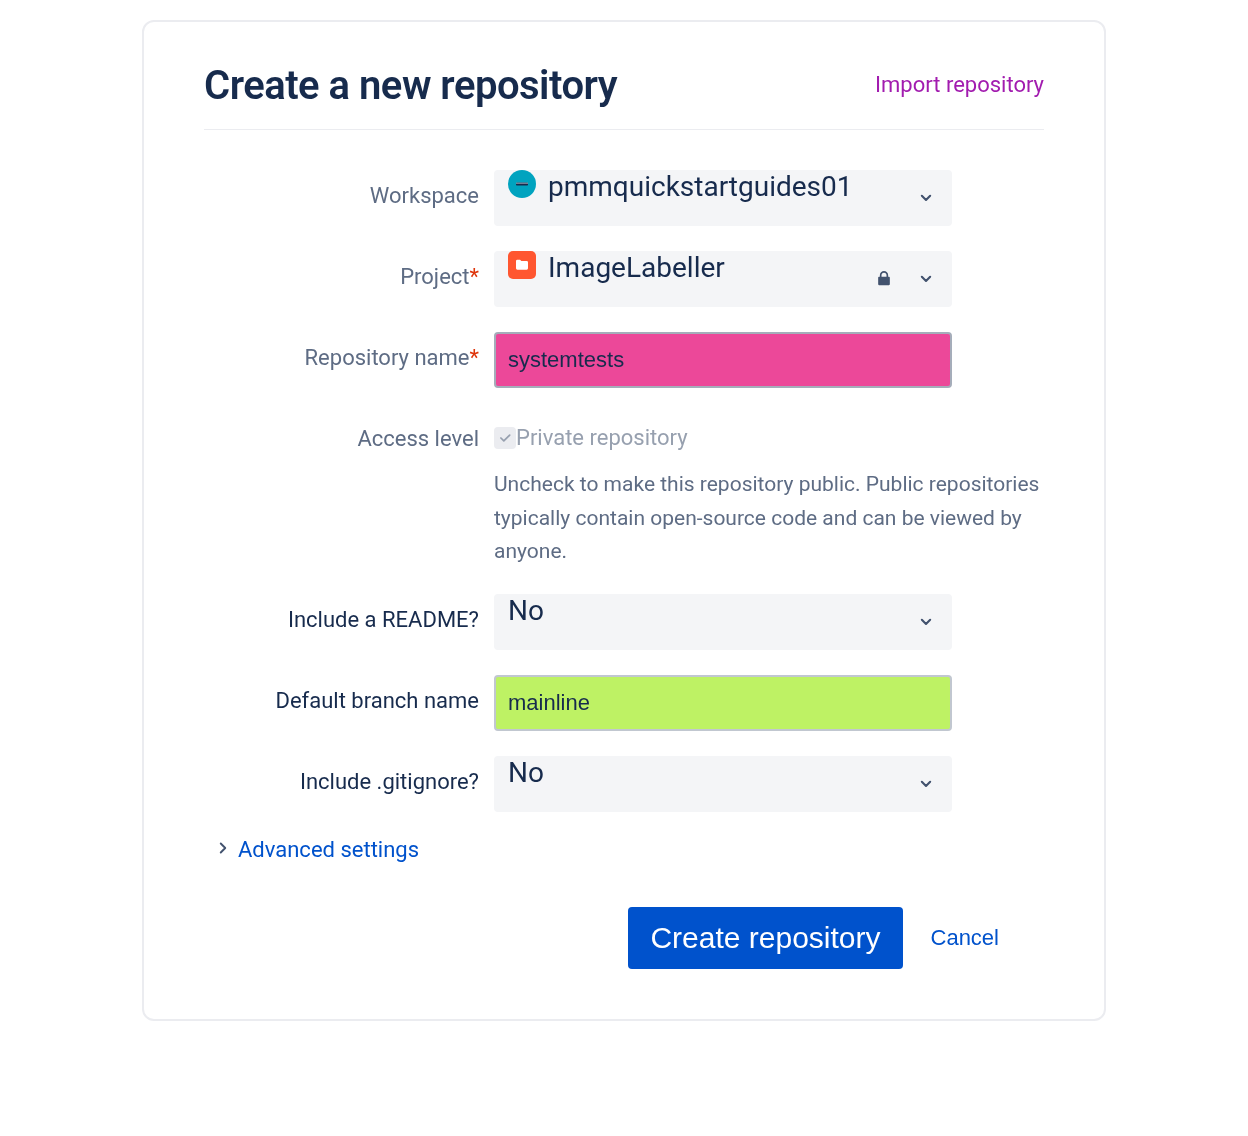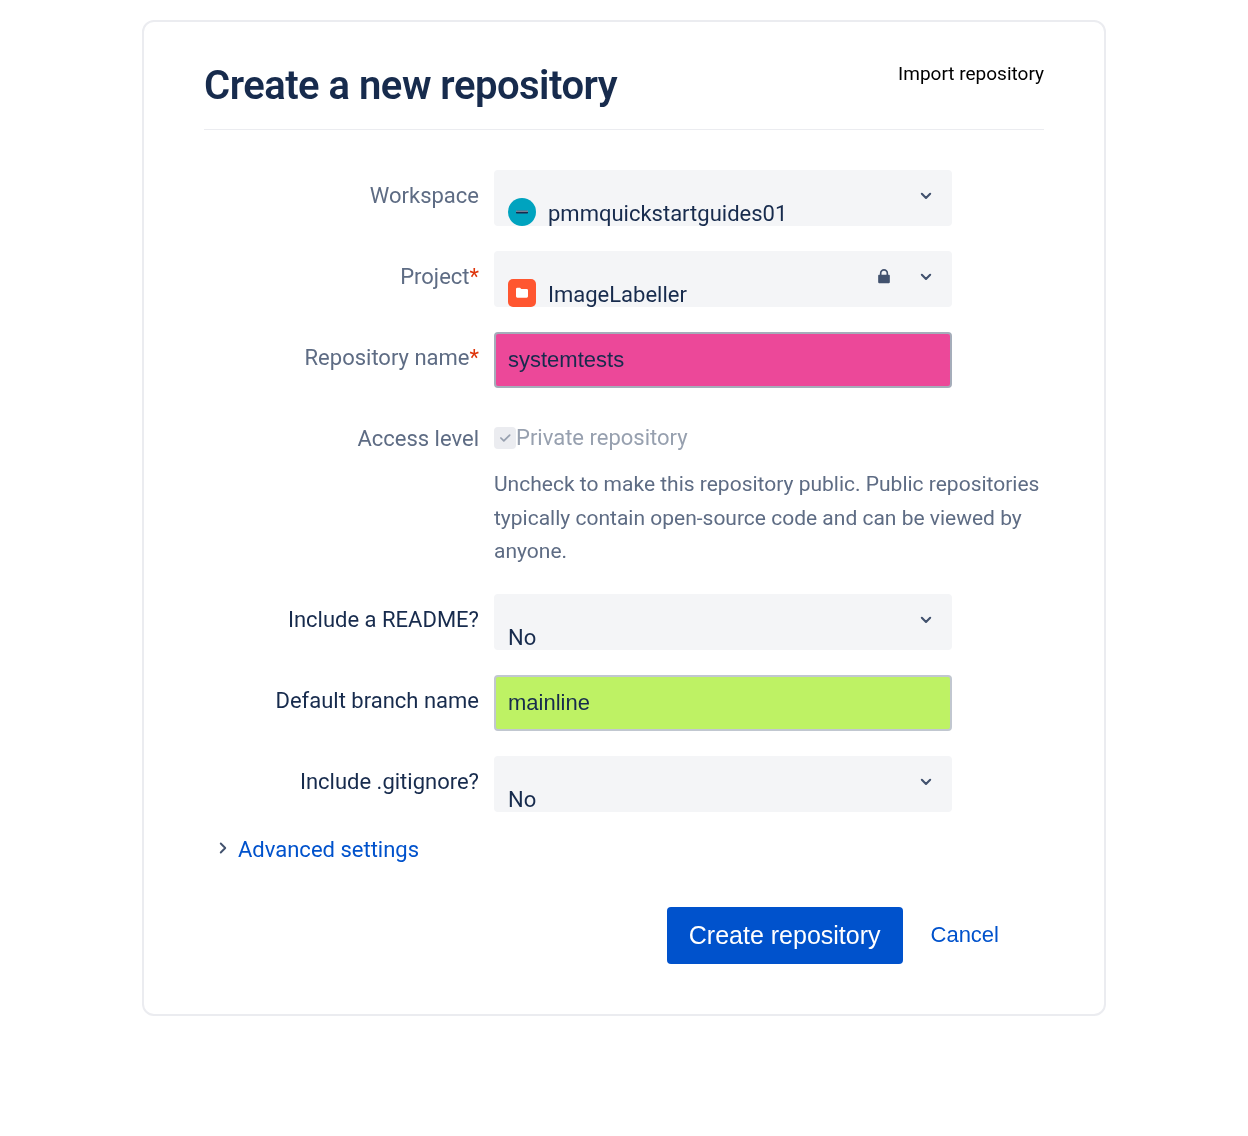--- a/index.html
+++ b/index.html
@@ -24,23 +24,24 @@
   padding-bottom: 20px;
   margin-bottom: 40px;
 }
 .header h1 {
   font-size: 40px;
   font-weight: 600;
   color: #172B4D;
   letter-spacing: -0.5px;
 }
 .import-link {
-  color: #000000;
-  font-size: 19px;
+  color: #a21caf;
+  font-size: 22px;
   text-decoration: none;
+  margin-top: 10px;
 }
 .form-row {
   display: flex;
   align-items: flex-start;
   margin-bottom: 25px;
 }
 .form-label {
   width: 290px;
   text-align: right;
   padding-right: 15px;
@@ -51,23 +52,23 @@
 }
 .form-label.dark { color: #172B4D; }
 .required { color: #DE350B; }
 .form-control-wrap { width: 458px; }
 .select-box {
   width: 458px;
   height: 56px;
   background: #f4f5f7;
   border-radius: 4px;
   display: flex;
-  align-items: flex-end;
+  align-items: flex-start;
   padding: 0 14px;
-  font-size: 22px;
+  font-size: 28px;
   color: #172B4D;
   position: relative;
   cursor: pointer;
 }
 .select-box .avatar {
   width: 28px; height: 28px; border-radius: 50%;
   background: #00a3bf;
   margin-right: 12px;
   display:flex;align-items:center;justify-content:center;
 }
@@ -113,21 +114,21 @@
   display:flex;align-items:center;gap:6px;margin-top:0px;margin-left:10px;
   color:#0052CC;font-size:22px;cursor:pointer;
 }
 .advanced-row .chev { color:#42526E; }
 .actions {
   display:flex;justify-content:flex-end;align-items:center;gap:28px;
   margin-top:45px;padding-right:45px;
 }
 .btn-primary {
   background:#0052CC;color:#fff;border:none;border-radius:4px;
-  font-size:25px;padding:14px 22px;cursor:pointer;
+  font-size:30px;padding:14px 22px;cursor:pointer;
 }
 .btn-link {
   background:none;border:none;color:#0052CC;font-size:22px;cursor:pointer;
 }
 </style>
 </head>
 <body>
 
 <div class="card">
   <div class="header">

